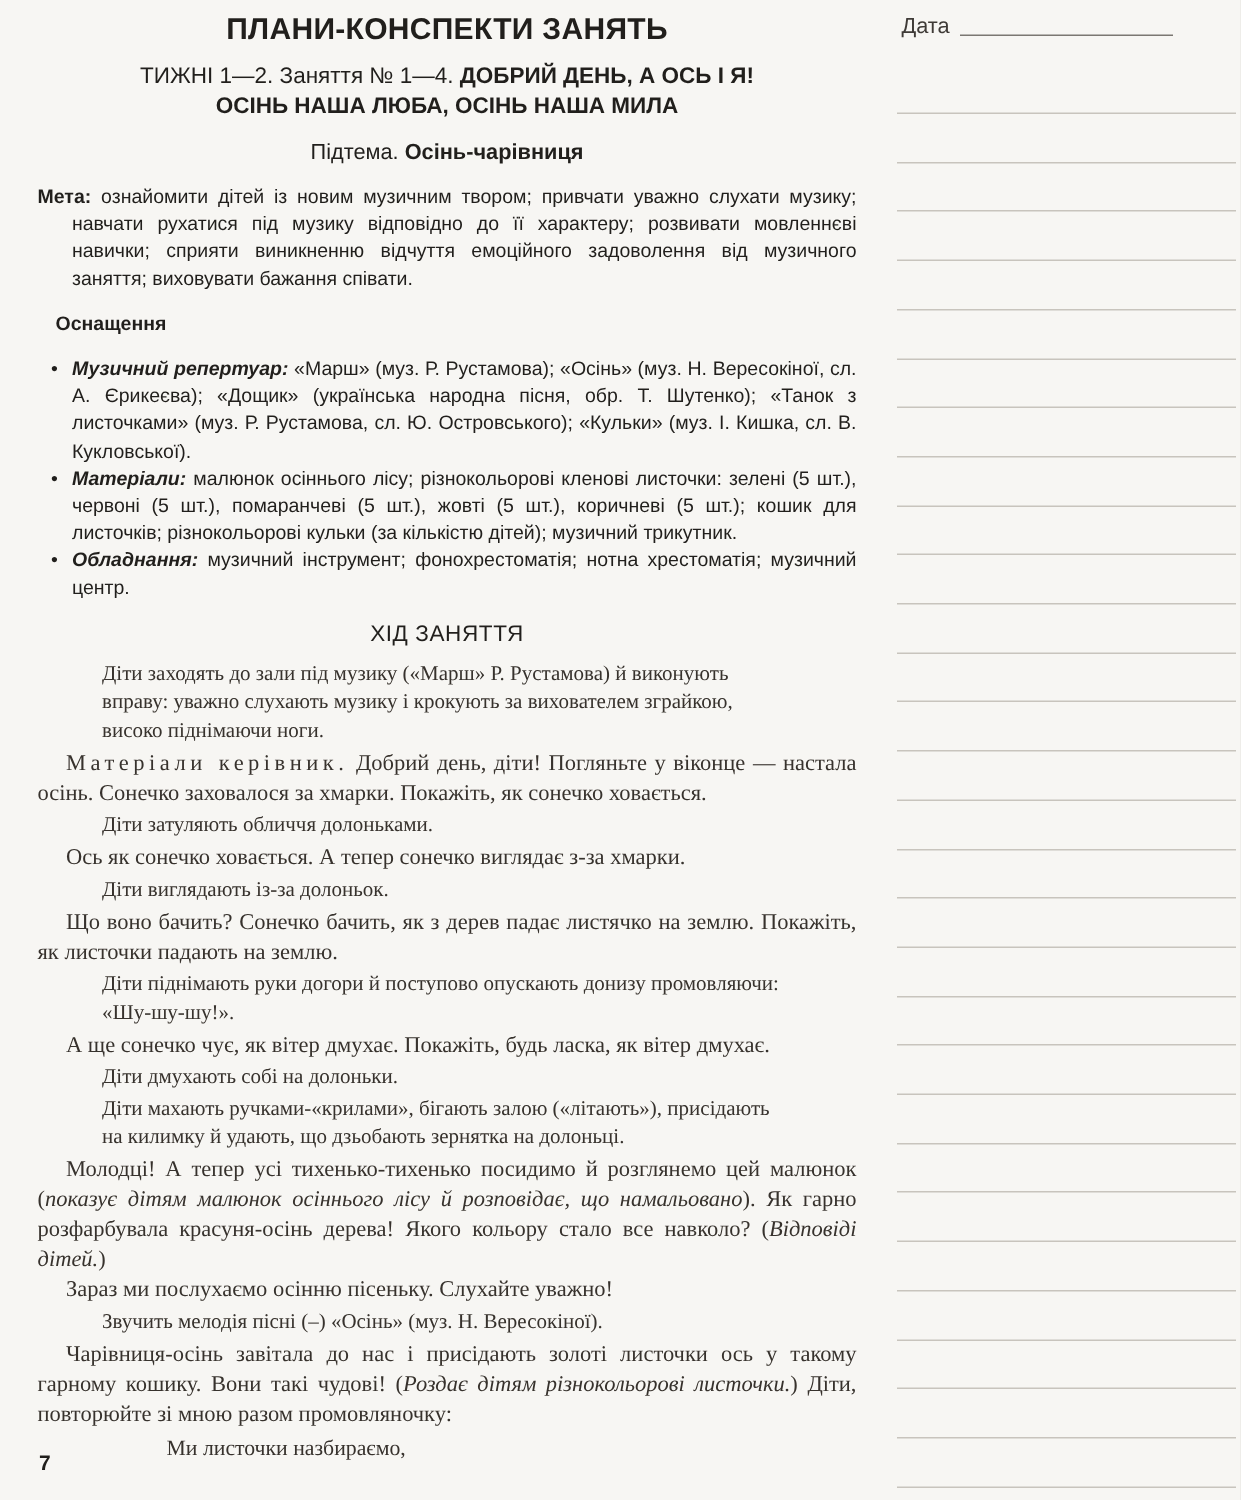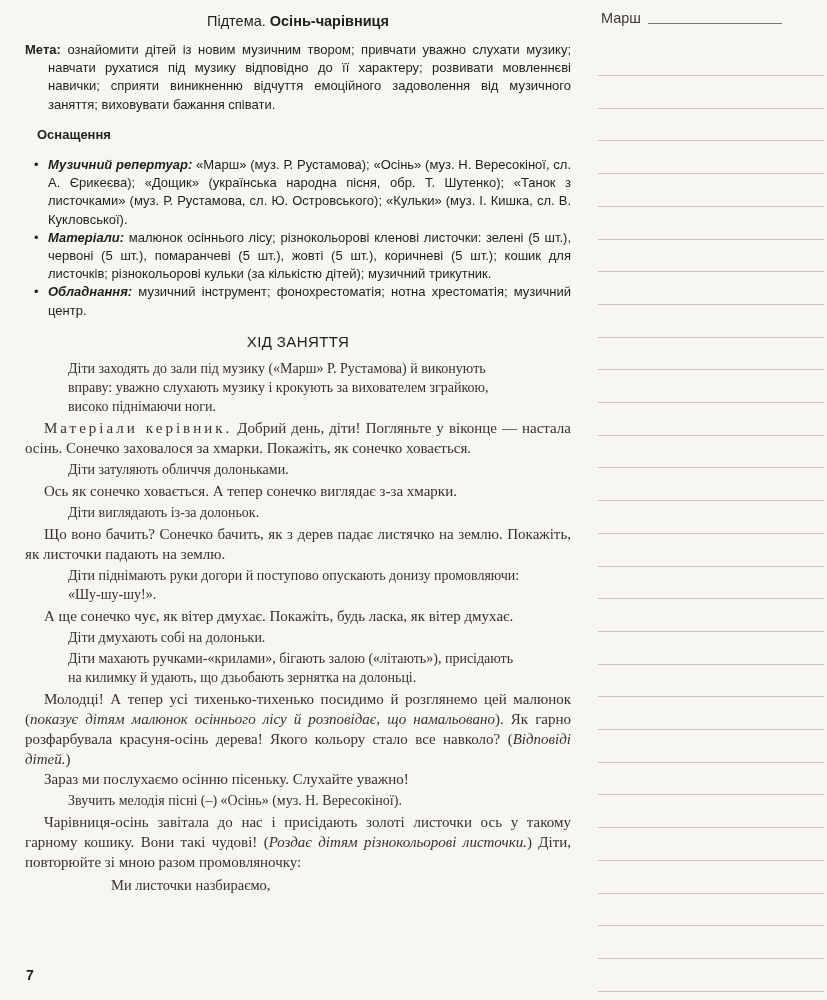--- a/index.html
+++ b/index.html
@@ -55,21 +55,26 @@
   .field-group{left:601px;top:34px;width:191px;}
   .rlines{position:absolute;left:598px;top:0;width:226px;height:1000px;pointer-events:none;}
   .rline{position:absolute;left:0;width:100%;height:0;border-top:1px solid #c8c4bd;}
 </style>
 </head>
 <body>
 
 <div class="page">
 
   <div class="col">
+    <h1 class="title">ПЛАНИ-КОНСПЕКТИ ЗАНЯТЬ</h1>
 
+    <div class="subtitle">
+      <span>ТИЖНІ 1—2. Заняття № 1—4. </span><span class="b">ДОБРИЙ ДЕНЬ, А ОСЬ І Я!</span><br>
+      <span class="b">ОСІНЬ НАША ЛЮБА, ОСІНЬ НАША МИЛА</span>
+    </div>
 
     <div class="subtopic">
       <span>Підтема. </span><span class="b">Осінь-чарівниця</span>
     </div>
 
     <p class="meta">
       <span class="lbl">Мета:</span>
       <span>ознайомити дітей із новим музичним твором; привчати уважно слухати музику; навчати рухатися під музику відповідно до її характеру; розвивати мовленнєві навички; сприяти виникненню відчуття емоційного задоволення від музичного заняття; виховувати бажання співати.</span>
     </p>
 
@@ -98,21 +103,21 @@
         <p class="speech"><span>Зараз ми послухаємо осінню пісеньку. Слухайте уважно!</span></p>
         <p class="stage"><span>Звучить мелодія пісні (–) «Осінь» (муз. Н. Вересокіної).</span></p>
         <p class="speech"><span>Чарівниця-осінь завітала до нас і присідають золоті листочки ось у такому гарному кошику. Вони такі чудові! (</span><span class="it">Роздає дітям різнокольорові листочки.</span><span>) Діти, повторюйте зі мною разом промовляночку:</span></p>
         <div class="verse">
           <div>Ми листочки назбираємо,</div>
         </div>
       </div>
   </div>
 
   <div class="field field-date">
-    <span class="lab">Марш</span>
+    <span class="lab">Дата</span>
     <span class="line"></span>
   </div>
   <div class="rlines">
       <div class="rline" style="top: 75px;"></div>
       <div class="rline" style="top: 107.7px;"></div>
       <div class="rline" style="top: 140.4px;"></div>
       <div class="rline" style="top: 173.1px;"></div>
       <div class="rline" style="top: 205.8px;"></div>
       <div class="rline" style="top: 238.5px;"></div>
       <div class="rline" style="top: 271.2px;"></div>

